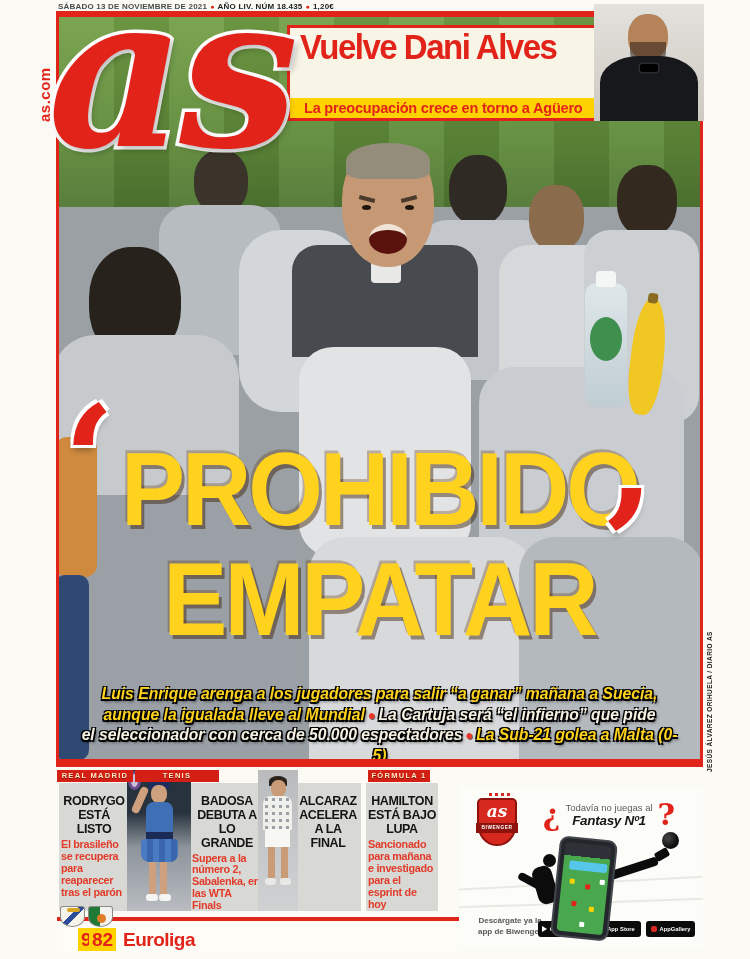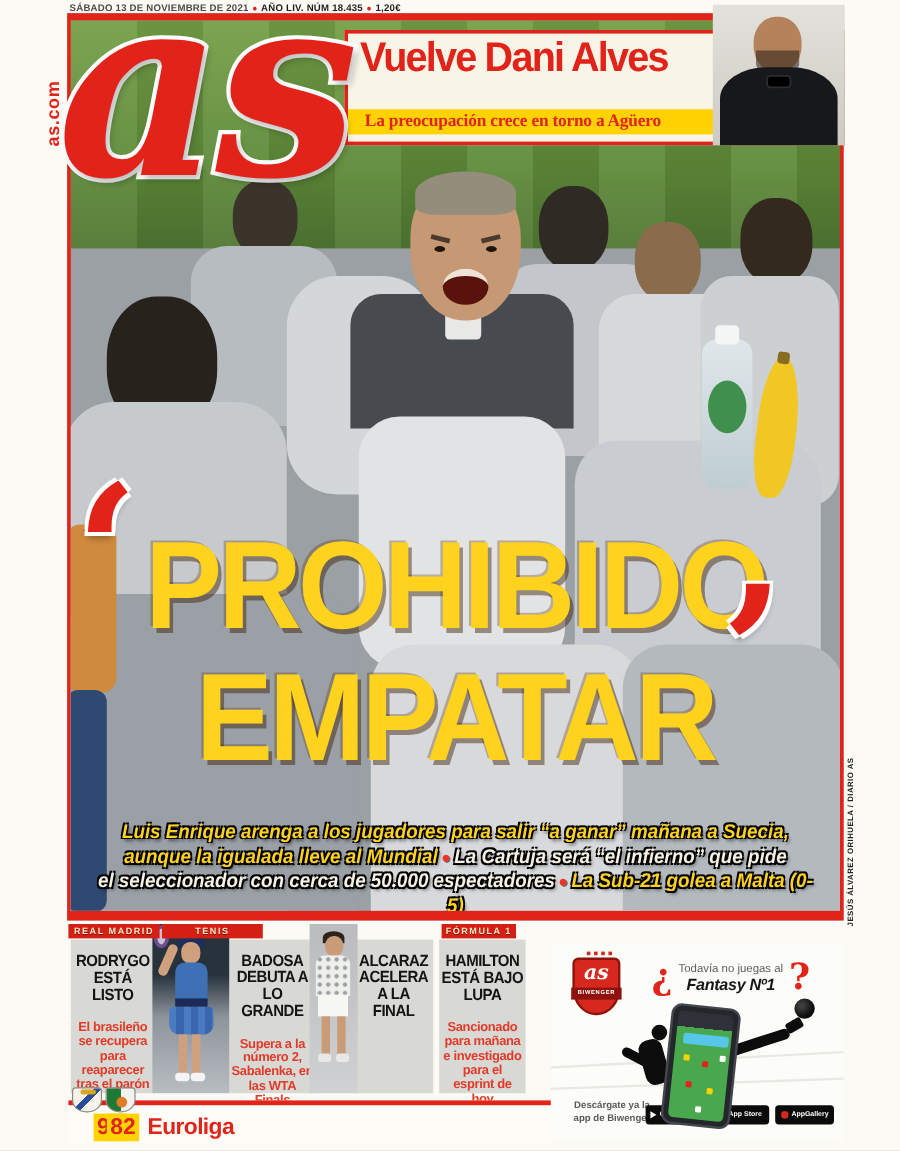--- a/index.html
+++ b/index.html
@@ -114,23 +114,23 @@
     position:absolute; left:287px; top:25px; width:417px; height:96px; z-index:5;
     background:#f8f5e6; border:3px solid #e2231a;
   }
   .alves-headline {
     color:#e2231a; font-weight:800; font-size:33px; letter-spacing:-1.5px;
     line-height:1; padding:2px 0 0 10px; transform:scaleY(1.05); transform-origin:left top;
   }
   .alves-sub { width:330px; text-align:center; color:#101010; font-weight:800;
     font-size:15.5px; line-height:1.05; letter-spacing:-.3px; margin-top:2px; }
   .alves-kicker {
-    position:absolute; left:0; right:0; bottom:6px; background:#ffd200;
+    position:absolute; left:0; right:0; bottom:0; background:#ffd200;
     color:#e2231a; font-weight:800; font-size:14.5px; text-align:left;
-    padding:2px 0 2px 14px; letter-spacing:-.2px;font-family:Liberation Serif, serif;
+    padding:2px 0 2px 14px; letter-spacing:-.2px;
   }
   .alves-photo {
     position:absolute; left:594px; top:4px; width:110px; height:117px; z-index:6;
     background:linear-gradient(180deg,#e3e1db,#cdcac3); overflow:hidden;
   }
   .alves-head { position:absolute; left:34px; top:10px; width:40px; height:46px;
     background:#b5835a; border-radius:46%; }
   .alves-beard { position:absolute; left:36px; top:38px; width:36px; height:20px;
     background:rgba(40,30,22,.55); border-radius:0 0 45% 45%; }
   .alves-suit { position:absolute; left:6px; top:52px; width:98px; height:66px;
@@ -151,21 +151,21 @@
     position:absolute; top:783px; height:128px; z-index:1;
     background:#d8d8d4; padding:13px 2px;
   }
   .panel-rm { left:59px; width:70px; }
   .panel-tenis { left:190px; width:74px; }
   .panel-alcaraz { left:295px; width:66px; }
   .panel-f1 { left:366px; width:72px; }
   .p-head { font-weight:800; color:#141414; font-size:12.5px; letter-spacing:-.4px;
     text-align:center; line-height:1.05; transform:scaleY(1.08); }
   .p-text { color:#e23b2a; font-weight:bold; font-size:10.8px; letter-spacing:-.3px;
-    text-align:center; line-height:1.1; margin-top:16px; }
+    text-align:left; line-height:1.1; margin-top:4px; }
 
   .mini-photo { position:absolute; top:770px; height:141px; z-index:2; overflow:hidden; }
   .badosa { left:127px; width:64px;
     background:linear-gradient(180deg,#27323d 0 30%, #8d949b 55%, #b9bdc2); }
   .bd-head { position:absolute; left:24px; top:15px; width:16px; height:18px;
     background:#cfa07e; border-radius:45%; }
   .bd-visor { position:absolute; left:21px; top:11px; width:22px; height:8px;
     background:#1c2d5e; border-radius:4px 4px 0 0; }
   .bd-arm-up { position:absolute; left:9px; top:16px; width:8px; height:28px;
     background:#cfa07e; border-radius:4px; transform:rotate(24deg); }

